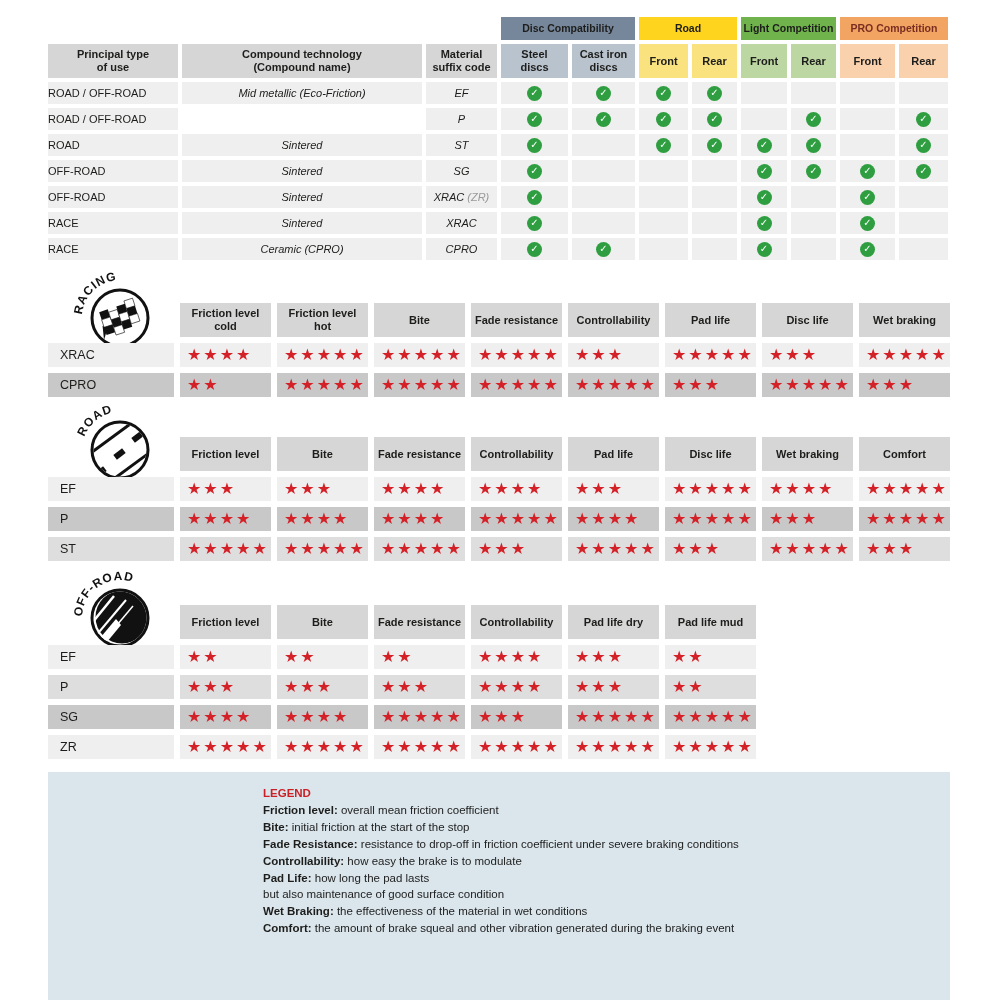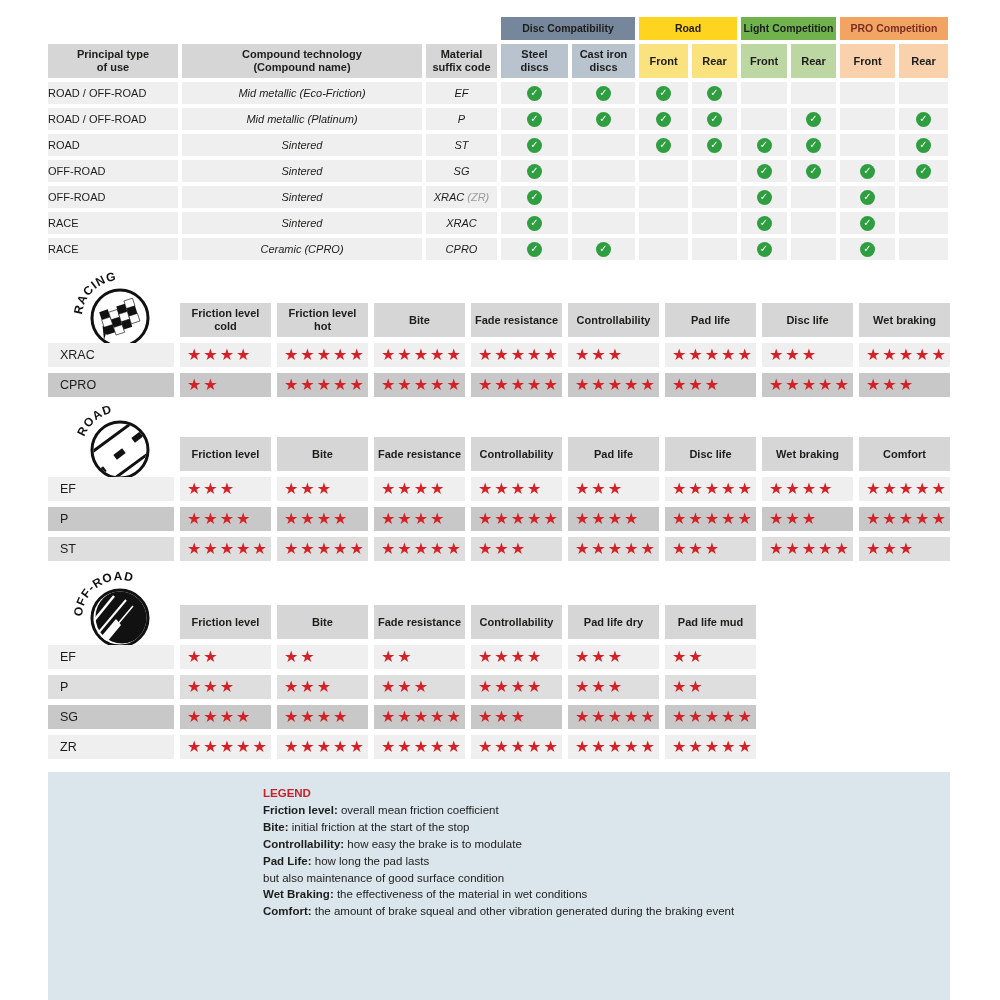--- a/index.html
+++ b/index.html
@@ -112,21 +112,20 @@
         <span class="check">✓</span>
       </div>
       <div class="cell check-cell" style="grid-area: 3 / 7;">
         <span class="check">✓</span>
       </div>
       <div class="cell check-cell" style="grid-area: 3 / 8;"></div>
       <div class="cell check-cell" style="grid-area: 3 / 9;"></div>
       <div class="cell check-cell" style="grid-area: 3 / 10;"></div>
       <div class="cell check-cell" style="grid-area: 3 / 11;"></div>
       <div class="cell use-cell" style="grid-area: 4 / 1;">ROAD / OFF-ROAD</div>
-      <div class="cell data-cell" style="grid-area: 4 / 2;">Mid metallic (Platinum)</div>
       <div class="cell data-cell" style="grid-area: 4 / 3;">
         <span>P</span>
       </div>
       <div class="cell check-cell" style="grid-area: 4 / 4;">
         <span class="check">✓</span>
       </div>
       <div class="cell check-cell" style="grid-area: 4 / 5;">
         <span class="check">✓</span>
       </div>
       <div class="cell check-cell" style="grid-area: 4 / 6;">
@@ -462,20 +461,21 @@
       <div class="cell stars s-light" style="grid-area: 5 / 6;">★★★★★</div>
       <div class="cell stars s-light" style="grid-area: 5 / 7;">★★★★★</div>
     </div>
 
   <div id="legend">
     <div id="legend-inner">
       <div class="legend-title">LEGEND</div>
       <div id="legend-lines">
           <div class="legend-line"><span class="legend-term">Friction level:</span> overall mean friction coefficient</div>
           <div class="legend-line"><span class="legend-term">Bite:</span> initial friction at the start of the stop</div>
+          <div class="legend-line"><span class="legend-term">Fade Resistance:</span> resistance to drop-off in friction coefficient under severe braking conditions</div>
           <div class="legend-line"><span class="legend-term">Controllability:</span> how easy the brake is to modulate</div>
           <div class="legend-line"><span class="legend-term">Pad Life:</span> how long the pad lasts</div>
           <div class="legend-line">but also maintenance of good surface condition</div>
           <div class="legend-line"><span class="legend-term">Wet Braking:</span> the effectiveness of the material in wet conditions</div>
           <div class="legend-line"><span class="legend-term">Comfort:</span> the amount of brake squeal and other vibration generated during the braking event</div>
         </div>
     </div>
   </div>
 
 </div>

